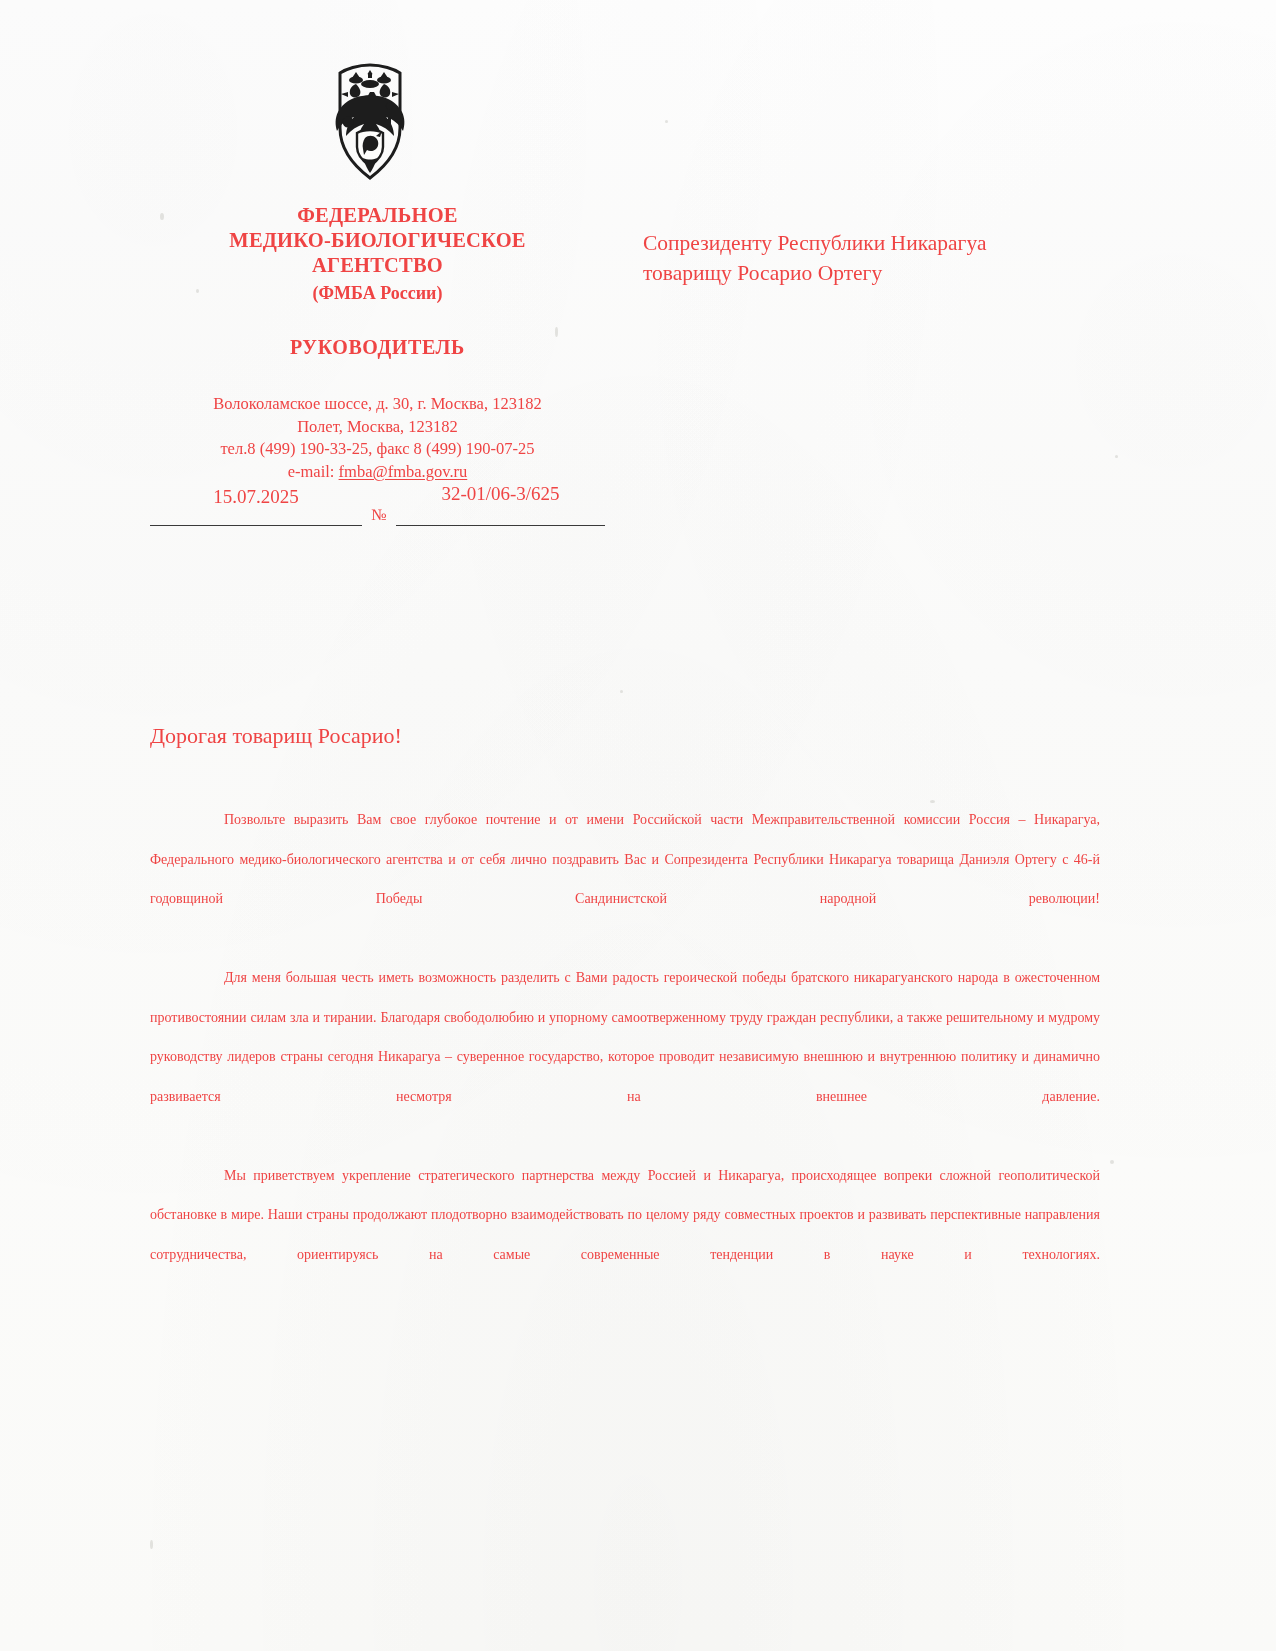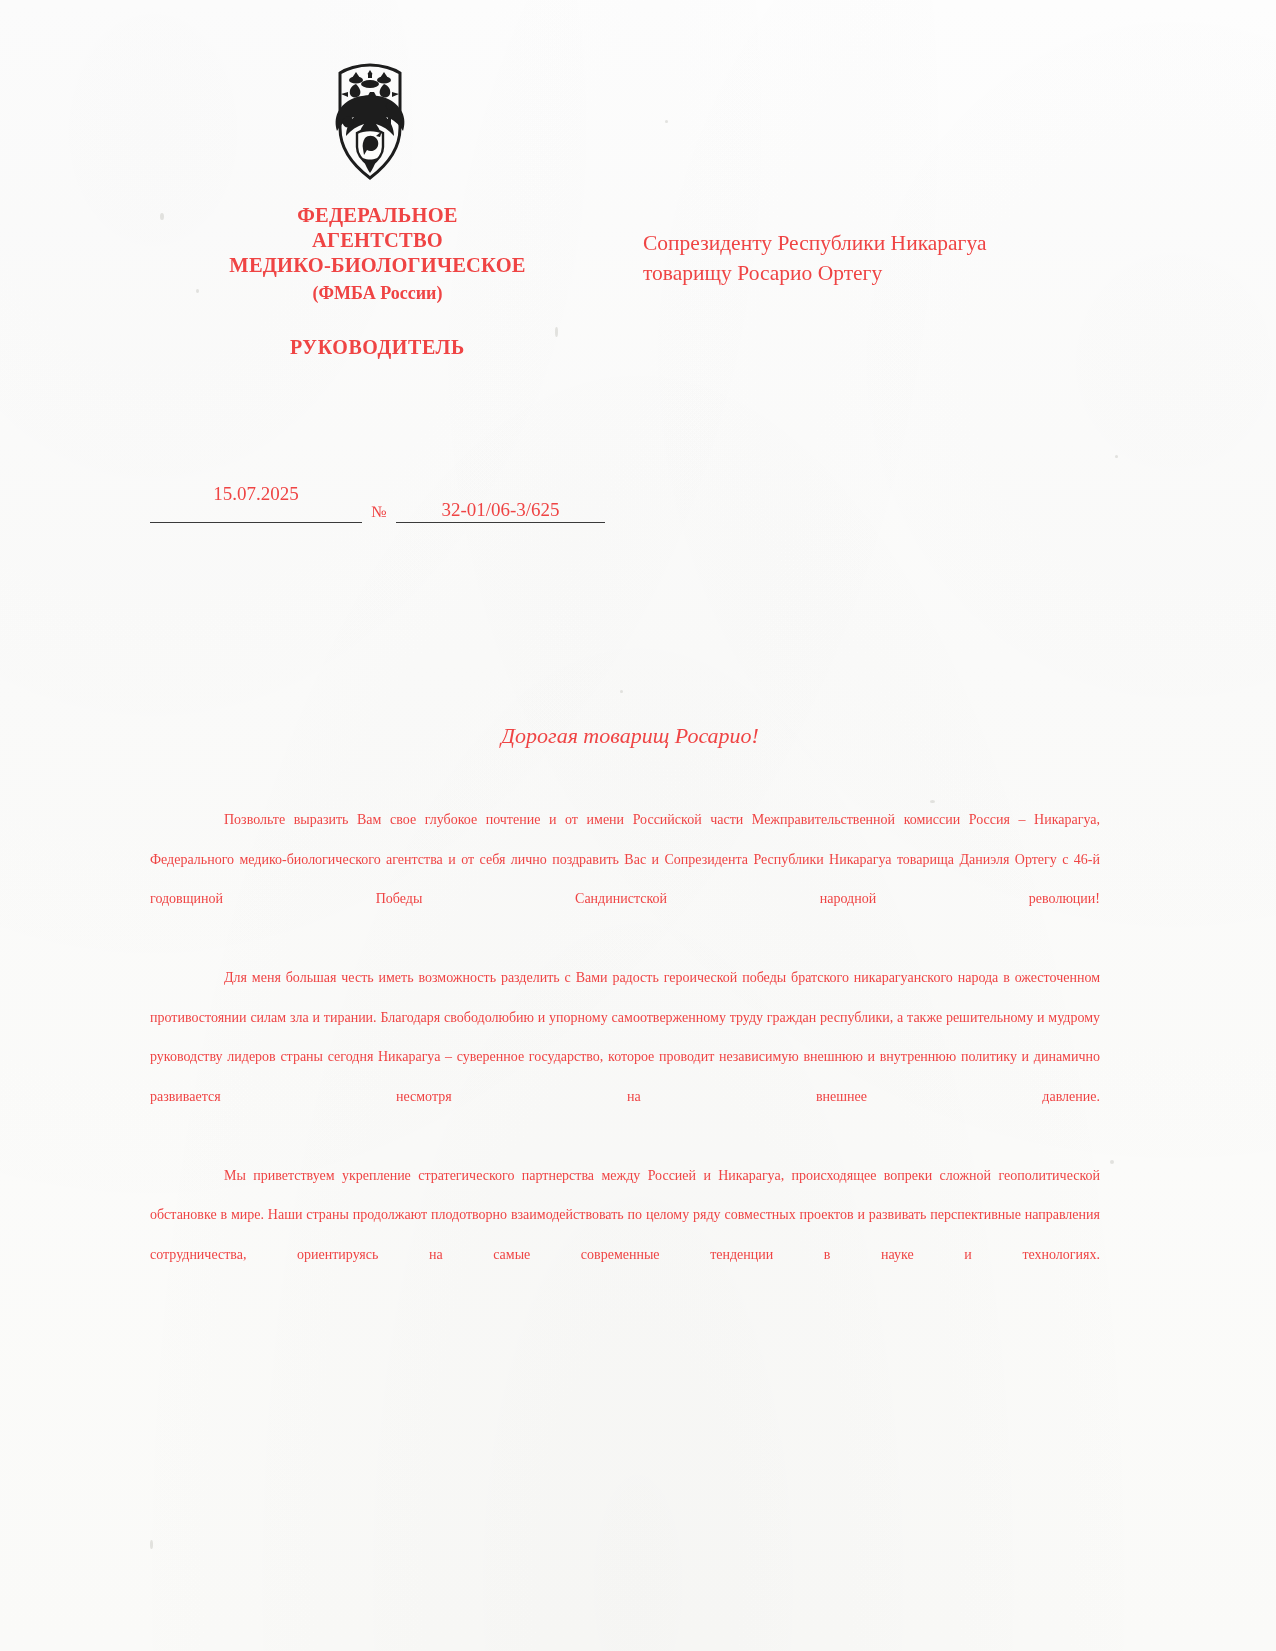--- a/index.html
+++ b/index.html
@@ -120,21 +120,21 @@
     width: 34px;
     text-align: center;
     font-size: 16px;
     padding-bottom: 2px;
   }
 
   .num-cell {
     flex: 1;
     text-align: center;
     font-size: 19px;
-    padding-bottom: 1px;
+    padding-bottom: 20px;
     border-bottom: 1.6px solid #3a3a3a;
   }
 
   .onref-row {
     position: absolute;
     left: 0;
     top: 40px;
     width: 455px;
     display: flex;
     align-items: flex-end;
@@ -167,23 +167,22 @@
     font-size: 21.5px;
     line-height: 30px;
   }
 
   
   .salutation {
     position: absolute;
     left: 150px;
     top: 723px;
     width: 960px;
-    text-align: center;
+    text-align: left;
     font-size: 22px;
-    font-style: italic;
   }
 
   
   .body-text {
     position: absolute;
     left: 150px;
     top: 800px;
     width: 950px;
     font-size: 14px;
     line-height: 39.5px;
@@ -255,26 +254,35 @@
         <path d="M58 74 l6 -5 l-2 6 z"></path>
 
         <path d="M45 96 c2 7 5 12 7 15 c2 -3 5 -8 7 -15 c-5 2 -9 2 -14 0 z"></path>
       </g>
     </svg>
   </div>
 
   <div class="letterhead">
     <div class="org-name">
       <div>ФЕДЕРАЛЬНОЕ</div>
+      <div>МЕДИКО-БИОЛОГИЧЕСКОЕ</div>
       <div>АГЕНТСТВО</div>
-      <div>МЕДИКО-БИОЛОГИЧЕСКОЕ</div>
     </div>
     <div class="org-abbr">(ФМБА России)</div>
     <div class="post-title">РУКОВОДИТЕЛЬ</div>
 
+    <div class="address">
+      <div>Волоколамское шоссе, д. 30, г. Москва, 123182</div>
+      <div>Полет, Москва, 123182</div>
+      <div>тел.8 (499) 190-33-25, факс 8 (499) 190-07-25</div>
+      <div>
+        <span>e-mail:</span>
+        <span class="mail-link">fmba@fmba.gov.ru</span>
+      </div>
+    </div>
   </div>
 
   <div class="docref">
     <div class="docref-row">
       <div class="date-cell">15.07.2025</div>
       <div class="no-mark">№</div>
       <div class="num-cell">32-01/06-3/625</div>
     </div>
   </div>
 

